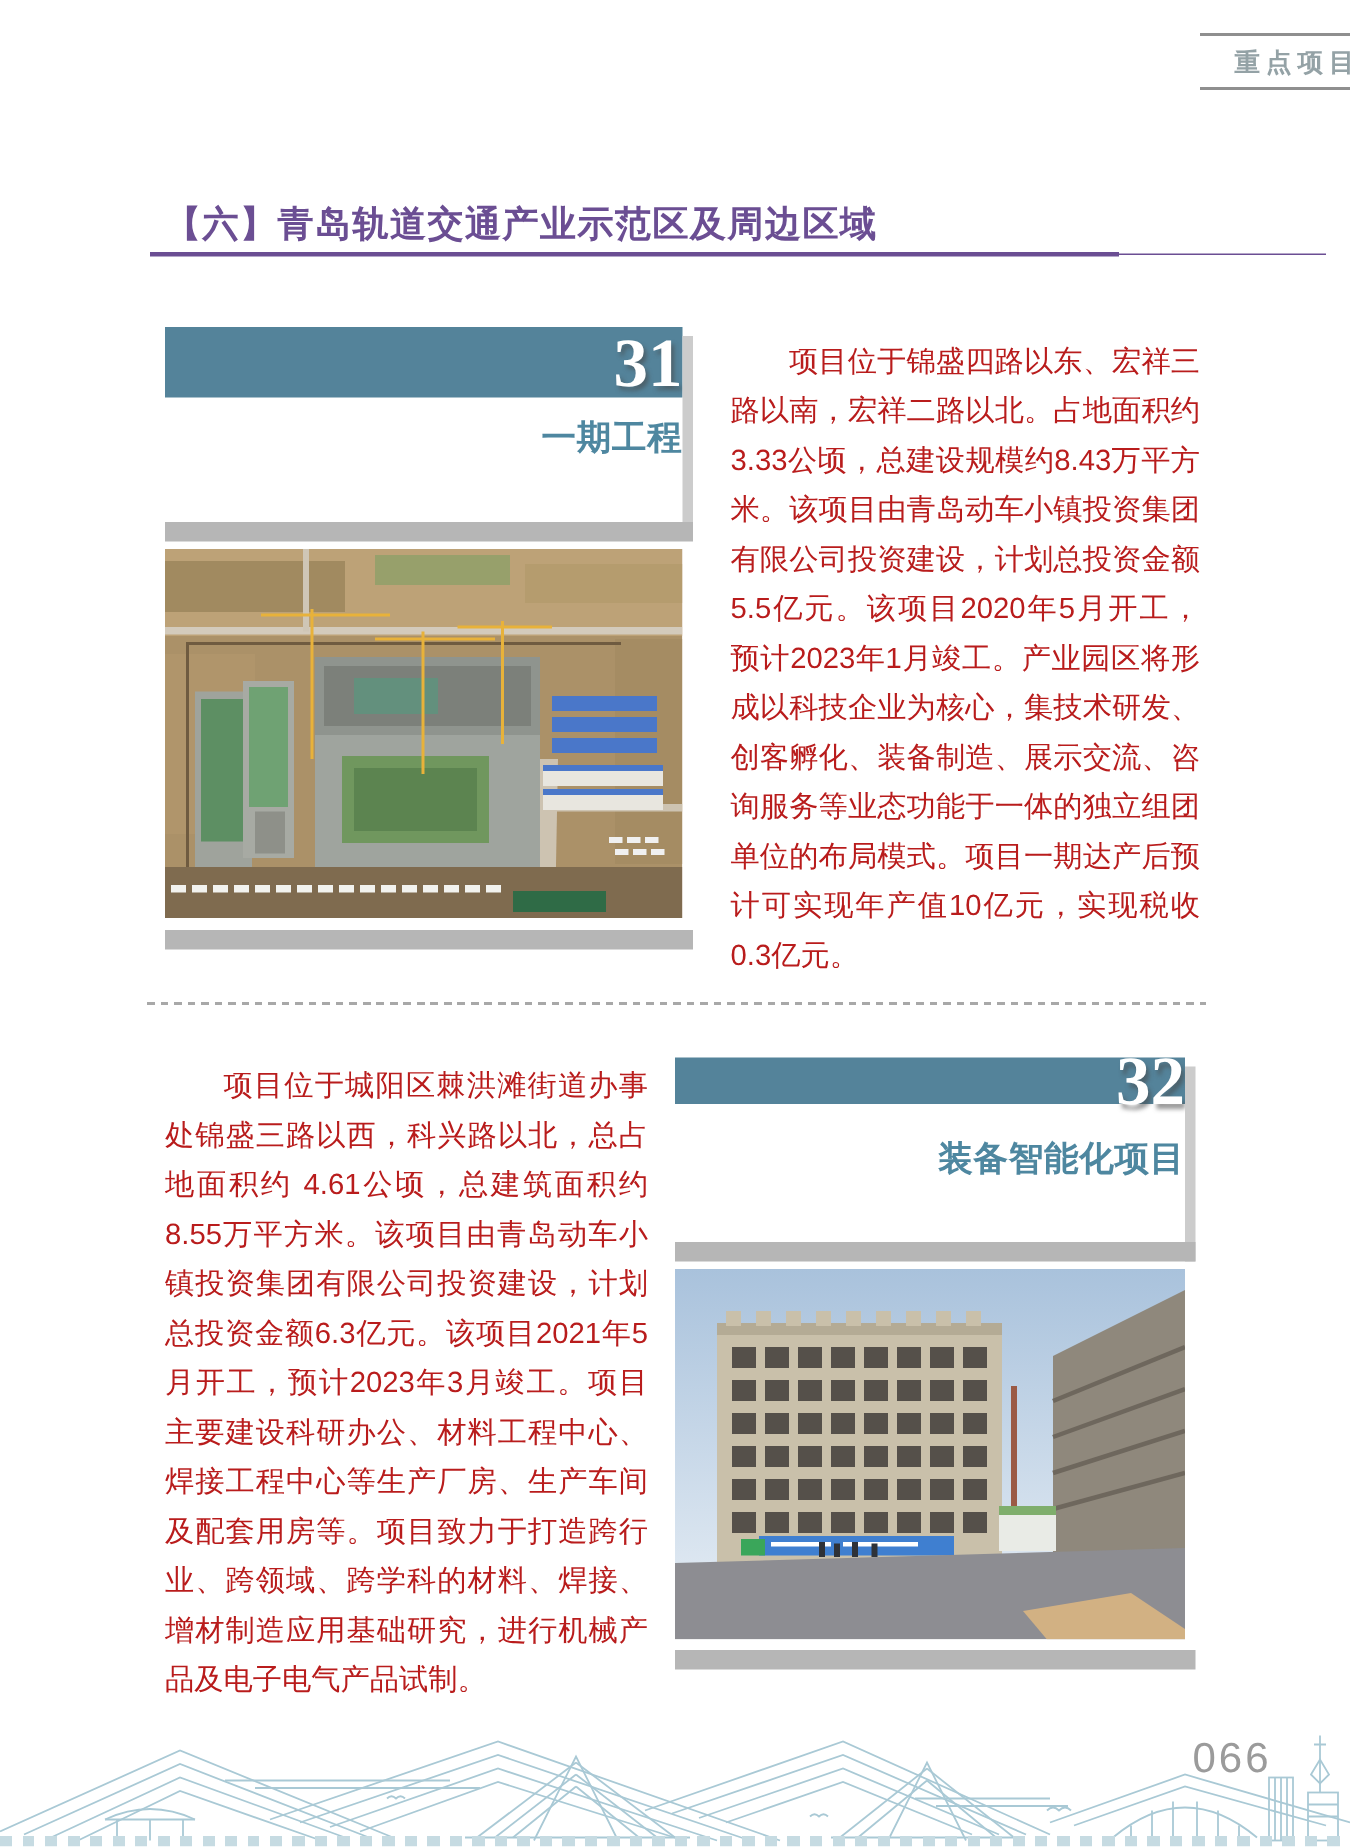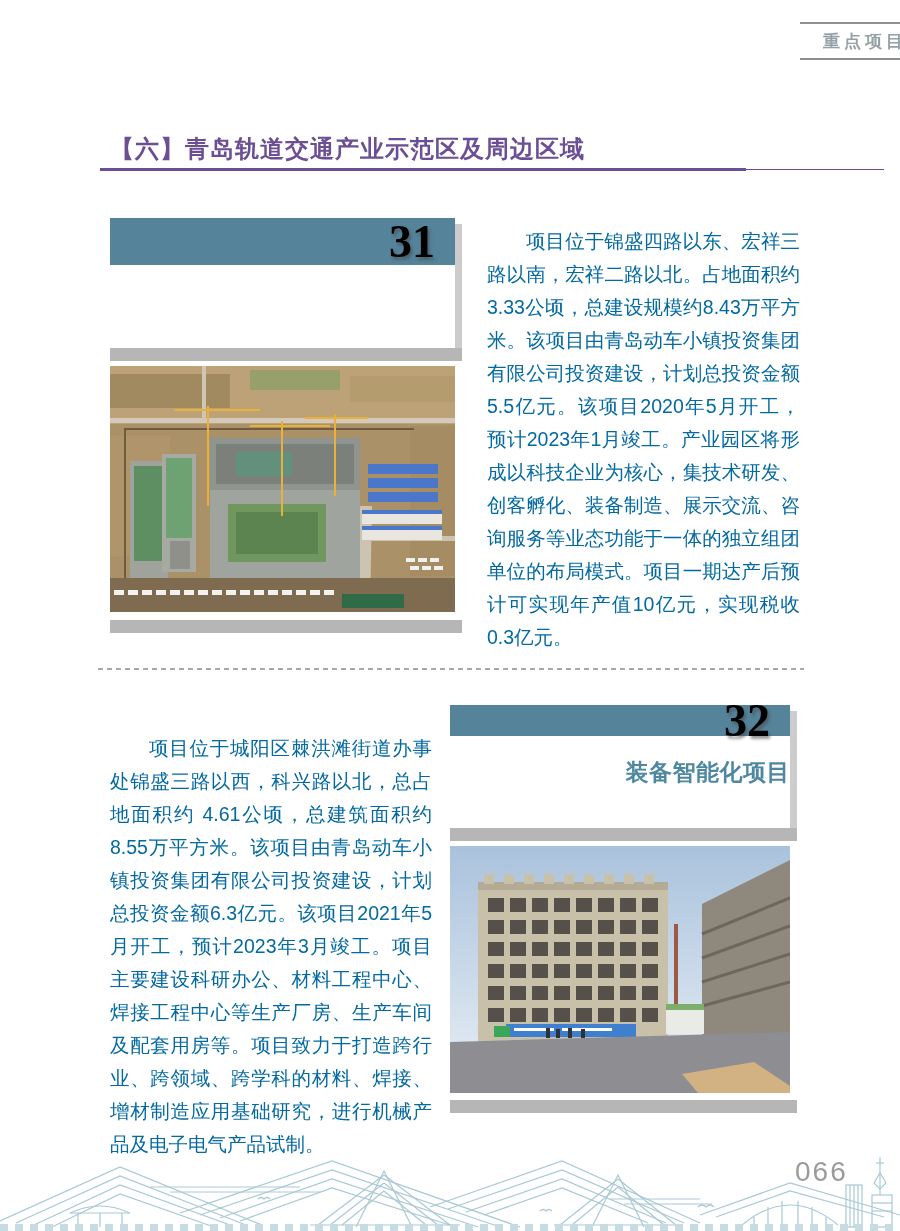--- a/index.html
+++ b/index.html
@@ -22,35 +22,35 @@
   }
   .heading-rule-thick{position:absolute;left:100px;top:168px;width:646px;height:3px;background:#6b4e93;}
   .heading-rule-thin{position:absolute;left:746px;top:169px;width:138px;height:1px;background:#6b4e93;}
   
   .num-bar{
     position:absolute;background:#54839a;
     display:flex;justify-content:flex-end;align-items:center;
   }
   .num-bar .big-num{
     font-family:"Liberation Serif","DejaVu Serif",serif;
-    font-weight:bold;font-size:46px;color:#000000;line-height:1;
-    padding-right:20px;text-shadow:2px 3px 3px rgba(70,70,70,0.55);margin-left:31px;
+    font-weight:bold;font-size:46px;color:#ffffff;line-height:1;
+    padding-right:0;text-shadow:2px 3px 3px rgba(70,70,70,0.55);margin-left:31px;
   }
   .block-shadow{position:absolute;background:#cccccc;}
   .proj-title{
     position:absolute;text-align:right;
     color:#4e87a0;font-size:23px;font-weight:bold;line-height:1.55;
     letter-spacing:0.5px;
   }
   .gray-bar{position:absolute;background:#b6b6b6;}
   .photo-frame{position:absolute;overflow:hidden;}
   .photo-frame svg{display:block;}
   
   .body-text{
-    position:absolute;color:#0369a1;
+    position:absolute;color:#b91c1c;
     font-size:19.5px;line-height:33px;text-align:justify;text-indent:2em;
   }
   
   .dashed-divider{
     position:absolute;left:98px;top:668px;width:706px;height:2px;
     background:repeating-linear-gradient(90deg,#a8a8a8 0 5px,transparent 5px 9px);
   }
   
   .skyline{position:absolute;left:0;bottom:0;width:900px;height:82px;z-index:1;}
   .skyline-fence{
@@ -70,20 +70,21 @@
 <div class="section-heading">【六】青岛轨道交通产业示范区及周边区域</div>
 <div class="heading-rule-thick"></div>
 <div class="heading-rule-thin"></div>
 
 <div class="num-bar" style="left:110px;top:218px;width:345px;height:47px;">
   <span class="big-num">31</span>
 </div>
 <div class="block-shadow" style="left:455px;top:224px;width:7px;height:136px;"></div>
 
 <div class="proj-title" style="left:110px;top:274px;width:345px;">
+  <div>一期工程</div>
 </div>
 
 <div class="gray-bar" style="left:110px;top:348px;width:352px;height:13px;"></div>
 
 <div class="photo-frame" style="left:110px;top:366px;width:345px;height:246px;">
   <svg width="345" height="246" viewBox="0 0 345 246" xmlns="http://www.w3.org/2000/svg">
     <rect x="0" y="0" width="345" height="246" fill="#ab9168"></rect>
 
     <rect x="0" y="0" width="345" height="58" fill="#bda277"></rect>
     <rect x="0" y="8" width="120" height="34" fill="#a18a60"></rect>
@@ -161,21 +162,21 @@
     </g>
   </svg>
 </div>
 
 <div class="gray-bar" style="left:110px;top:620px;width:352px;height:13px;"></div>
 
 <div class="body-text" style="left:487px;top:225px;width:313px;">项目位于锦盛四路以东、宏祥三路以南，宏祥二路以北。占地面积约 3.33公顷，总建设规模约8.43万平方米。该项目由青岛动车小镇投资集团有限公司投资建设，计划总投资金额5.5亿元。该项目2020年5月开工，预计2023年1月竣工。产业园区将形成以科技企业为核心，集技术研发、创客孵化、装备制造、展示交流、咨询服务等业态功能于一体的独立组团单位的布局模式。项目一期达产后预计可实现年产值10亿元，实现税收0.3亿元。</div>
 
 <div class="dashed-divider"></div>
 
-<div class="body-text" style="left:110px;top:732px;width:322px;">项目位于城阳区棘洪滩街道办事处锦盛三路以西，科兴路以北，总占地面积约 4.61公顷，总建筑面积约8.55万平方米。该项目由青岛动车小镇投资集团有限公司投资建设，计划总投资金额6.3亿元。该项目2021年5月开工，预计2023年3月竣工。项目主要建设科研办公、材料工程中心、焊接工程中心等生产厂房、生产车间及配套用房等。项目致力于打造跨行业、跨领域、跨学科的材料、焊接、增材制造应用基础研究，进行机械产品及电子电气产品试制。</div>
+<div class="body-text" style="left:110px;top:708px;width:322px;">项目位于城阳区棘洪滩街道办事处锦盛三路以西，科兴路以北，总占地面积约 4.61公顷，总建筑面积约8.55万平方米。该项目由青岛动车小镇投资集团有限公司投资建设，计划总投资金额6.3亿元。该项目2021年5月开工，预计2023年3月竣工。项目主要建设科研办公、材料工程中心、焊接工程中心等生产厂房、生产车间及配套用房等。项目致力于打造跨行业、跨领域、跨学科的材料、焊接、增材制造应用基础研究，进行机械产品及电子电气产品试制。</div>
 
 <div class="num-bar" style="left:450px;top:705px;width:340px;height:31px;">
   <span class="big-num">32</span>
 </div>
 <div class="block-shadow" style="left:790px;top:711px;width:7px;height:130px;"></div>
 
 <div class="proj-title" style="left:450px;top:757px;width:340px;font-family:Liberation Mono, monospace;">
   <div>装备智能化项目</div>
 </div>
 

